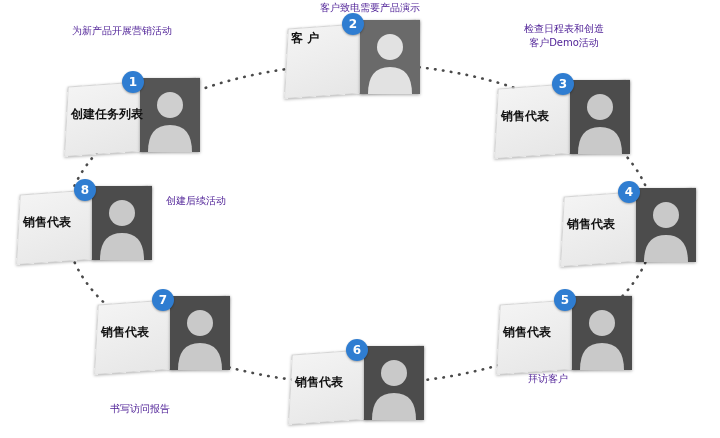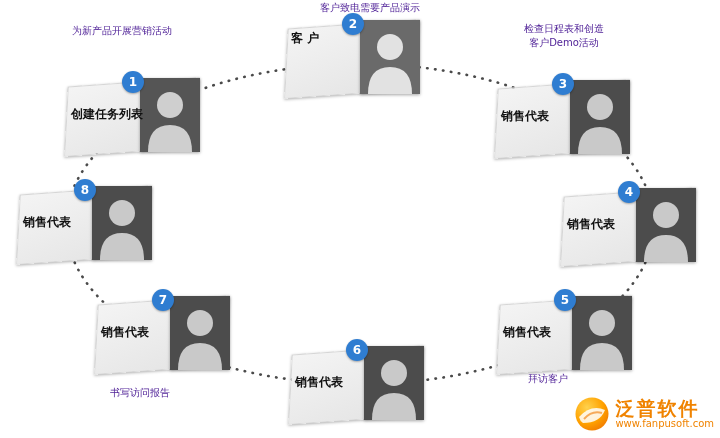--- a/index.html
+++ b/index.html
@@ -153,34 +153,17 @@
       </svg>
     </div>
     <div class="role">销售代表</div>
   </div>
 
   <div class="caption center" style="left:270px;top:1px;width:200px">客户致电需要产品演示</div>
   <div class="caption" style="left:72px;top:24px">为新产品开展营销活动</div>
   <div class="caption center" style="left:482px;top:22px;width:164px">检查日程表和创造
 客户Demo活动</div>
   <div class="caption" style="left:528px;top:372px">拜访客户</div>
-  <div class="caption" style="left:110px;top:386px">书写访问报告</div>
+  <div class="caption" style="left:110px;top:402px">书写访问报告</div>
+  <div class="caption" style="left:166px;top:194px">创建后续活动</div>
 
-  <div class="logo">
-    <svg width="36" height="36" viewBox="0 0 36 36">
-      <defs>
-        <radialGradient id="g1" cx="35%" cy="30%" r="80%">
-          <stop offset="0%" stop-color="#ffd24d"></stop>
-          <stop offset="60%" stop-color="#ffa200"></stop>
-          <stop offset="100%" stop-color="#f07800"></stop>
-        </radialGradient>
-      </defs>
-      <circle cx="18" cy="18" r="16.5" fill="url(#g1)"></circle>
-      <path d="M5 21 Q17 8 31 14 Q26 27 9 27 Q6 25 5 21 Z" fill="#ffffff" opacity="0.85"></path>
-      <path d="M10 23 Q18 14 28 17" stroke="#f07800" stroke-width="2" fill="none" opacity="0.6"></path>
-    </svg>
-    <div class="logo-text">
-      <span class="logo-name">泛普软件</span>
-      <span class="logo-url">www.fanpusoft.com</span>
-    </div>
-  </div>
 
 </div>
 
 </body></html>

